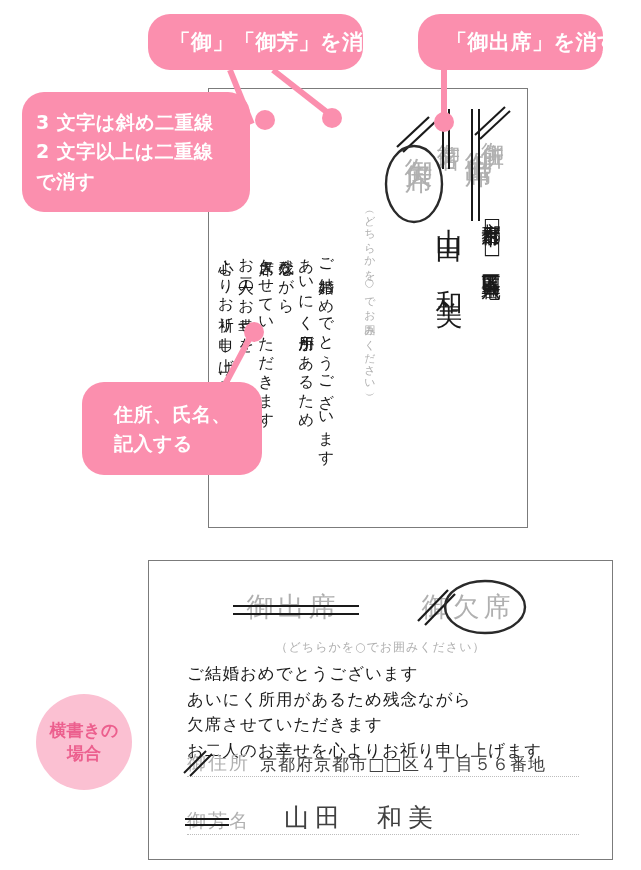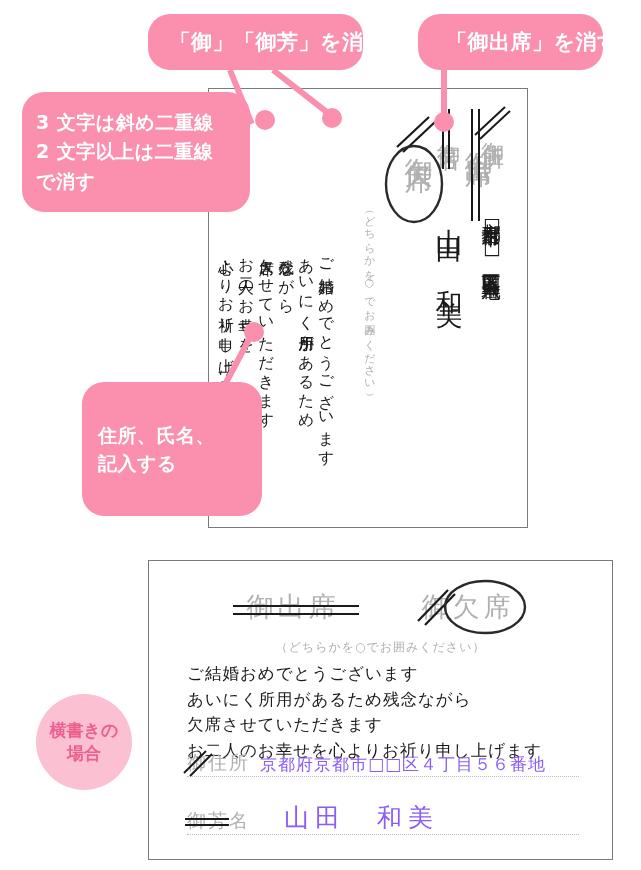--- a/index.html
+++ b/index.html
@@ -27,22 +27,22 @@
     padding-left: 44px;
   }
   .bubble span { display: block; white-space: nowrap; }
 
   #bubble-erase-go { left: 148px; top: 14px; width: 215px; height: 56px;
       font-size: 21px; align-items: center; }
   #bubble-erase-attend { left: 390px; top: 14px; width: 185px; height: 56px;
       font-size: 21px; align-items: center; margin-left: 28px; }
   #bubble-strike-rule { left: 22px; top: 92px; width: 228px; height: 120px;
       font-size: 19px; padding: 0 14px; line-height: 1.55; align-items: flex-start; }
-  #bubble-fill-in { left: 82px; top: 382px; width: 180px; height: 134px;
-      font-size: 19px; padding: 0 16px; line-height: 1.5; align-items: flex-start; }
+  #bubble-fill-in { left: 82px; top: 382px; width: 180px; height: 93px;
+      font-size: 19px; padding: 0 32px; line-height: 1.5; align-items: flex-start; }
 
   .circle-label {
     position: absolute;
     left: 36px; top: 694px;
     width: 96px; height: 96px;
     border-radius: 50%;
     background: #fbc0d2;
     color: #ec5f8e;
     font-weight: bold;
     font-size: 17px;
@@ -110,21 +110,21 @@
       font-family: "DejaVu Serif","Liberation Serif",serif; }
   #h-message { position: absolute; left: 38px; top: 100px; font-size: 16.5px;
       line-height: 1.55; letter-spacing: 1px; color: #1a1a1a; }
   #h-message div { white-space: nowrap; }
 
   .h-field { position: absolute; left: 38px; width: 392px;
       border-bottom: 1px dotted #bdbdbd; display: flex; align-items: flex-end; }
   #h-field-address { top: 186px; height: 30px; }
   #h-field-name    { top: 238px; height: 36px; }
   .h-field-label { font-size: 19px; letter-spacing: 2px; color: #b0b0b0; }
-  .h-field-value { font-size: 17px; letter-spacing: 1px; color: #8b5cf6; margin-left: 10px; margin-top: 8px; }
+  .h-field-value { font-size: 17px; letter-spacing: 1px; color: #404040; margin-left: 10px; margin-top: 8px; }
   #h-name-value { font-size: 25px; letter-spacing: 6px; margin-left: 34px; }
 </style>
 </head>
 <body>
 
 <div id="stage">
 
   <div class="conn" style="left:227px; top:70px; width:6px; height:58px; transform-origin: top center; transform: rotate(-22deg);"></div>
   <div class="dot" style="left:255px; top:110px;"></div>
 

